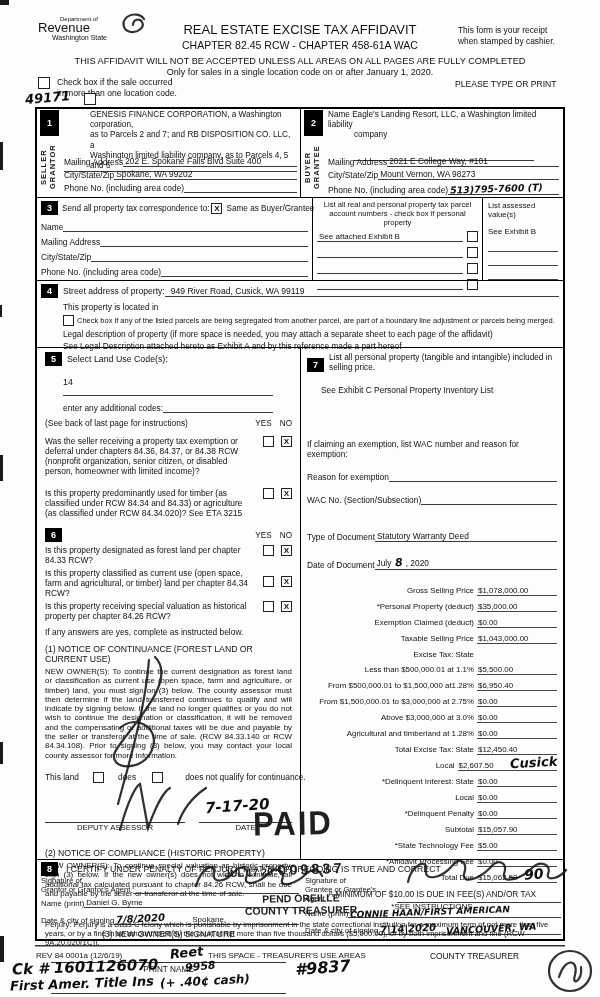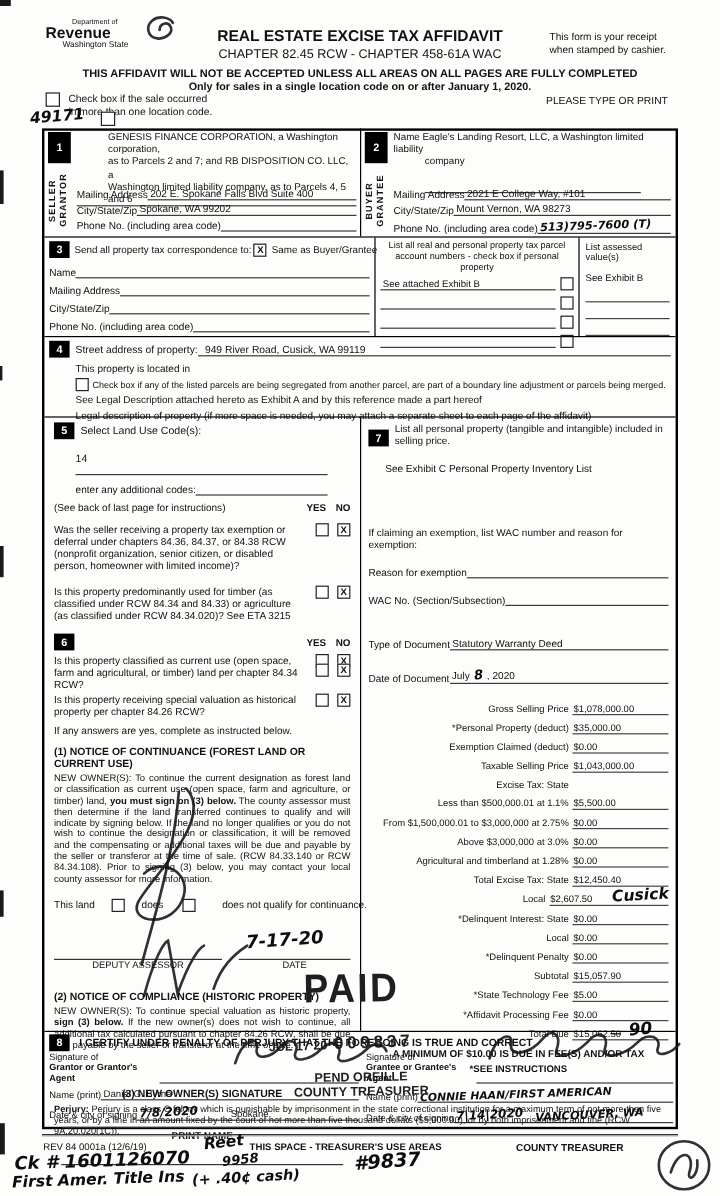--- a/index.html
+++ b/index.html
@@ -4,21 +4,21 @@
 <style>
   * { box-sizing: border-box; margin: 0; padding: 0; }
   html,body { background:#ffffff; }
   #page {
     position: relative; width: 600px; height: 997px;
     background: #fdfdfb; color:#111;
     font-family: "Liberation Sans", sans-serif; font-size: 8.4px;
     overflow: hidden;
   }
   .abs { position: absolute; }
-  .b { font-weight: bold; }
+  .b { font-weight: normal; }
   .ctr { text-align: center; }
   .num {
     display: inline-flex; align-items: center; justify-content: center;
     background:#000; color:#fff; font-weight:bold; font-size:9px;
     width: 17px; height: 14px; flex: 0 0 auto;
   }
   .cb {
     display: inline-block; width: 11px; height: 11px; border: 1px solid #222;
     font-size: 8px; line-height: 10px; text-align: center; font-weight: bold;
     vertical-align: -2px; background:#fff; flex:0 0 auto;
@@ -213,22 +213,22 @@
       <div class="row" style="align-items:center">
         <span class="num">4</span>
         <span class="lbl" style="margin-left:5px;font-size:8.6px">Street address of property:</span>
         <span class="fill" style="font-size:8.6px;padding-left:6px">949 River Road, Cusick, WA 99119</span>
       </div>
       <div style="margin:4px 0 0 22px;font-size:8.4px">This property is located in</div>
       <div class="row" style="margin:3px 0 0 22px;align-items:center">
         <span class="cb"></span>
         <span style="margin-left:3px;font-size:7.5px;white-space:nowrap">Check box if any of the listed parcels are being segregated from another parcel, are part of a boundary line adjustment or parcels being merged.</span>
       </div>
+      <div style="margin:3px 0 0 22px;font-size:8.3px">Legal description of property (if more space is needed, you may attach a separate sheet to each page of the affidavit)</div>
       <div style="margin:2px 0 0 22px;font-size:8.3px">See Legal Description attached hereto as Exhibit A and by this reference made a part hereof</div>
-      <div style="margin:3px 0 0 22px;font-size:8.3px">Legal description of property (if more space is needed, you may attach a separate sheet to each page of the affidavit)</div>
     </div>
 
     <div class="sec" style="top:238px;height:512px">
       <div class="col-div" style="left:263px"></div>
 
       <div class="abs" style="left:0;top:0;width:263px;height:512px;padding:4px 8px 0 8px">
         <div class="row" style="align-items:center">
           <span class="num">5</span>
           <span class="lbl" style="margin-left:5px;font-size:8.8px">Select Land Use Code(s):</span>
         </div>
@@ -259,20 +259,21 @@
             </span>
         </div>
 
         <div class="row" style="margin-top:10px;align-items:center">
           <span class="num">6</span>
           <span style="flex:1"></span>
           <span class="b" style="font-size:8.2px">YES</span>
           <span class="b" style="font-size:8.2px;margin-left:8px">NO</span>
         </div>
         <div class="qwrap" style="margin-top:3px">
+          <span>Is this property designated as forest land per chapter 84.33 RCW?</span>
           <span class="qcbs">
               <span class="cb"></span>
               <span class="cb">X</span>
             </span>
         </div>
         <div class="qwrap" style="margin-top:3px">
           <span>Is this property classified as current use (open space, farm and agricultural, or timber) land per chapter 84.34 RCW?</span>
           <span class="qcbs" style="top:8px">
               <span class="cb"></span>
               <span class="cb">X</span>
@@ -384,20 +385,26 @@
               <span class="taxlbl">Excise Tax: State</span>
               <span class="taxval noline"></span>
             </div>
           <div class="taxrow">
               <span class="taxlbl">Less than $500,000.01 at 1.1%</span>
               <span class="taxval">
                 <span>$5,500.00</span>
               </span>
             </div>
           <div class="taxrow">
+              <span class="taxlbl">From $500,000.01 to $1,500,000 at1.28%</span>
+              <span class="taxval">
+                <span>$6,950.40</span>
+              </span>
+            </div>
+          <div class="taxrow">
               <span class="taxlbl">From $1,500,000.01 to $3,000,000 at 2.75%</span>
               <span class="taxval">
                 <span>$0.00</span>
               </span>
             </div>
           <div class="taxrow">
               <span class="taxlbl">Above $3,000,000 at 3.0%</span>
               <span class="taxval">
                 <span>$0.00</span>
               </span>

